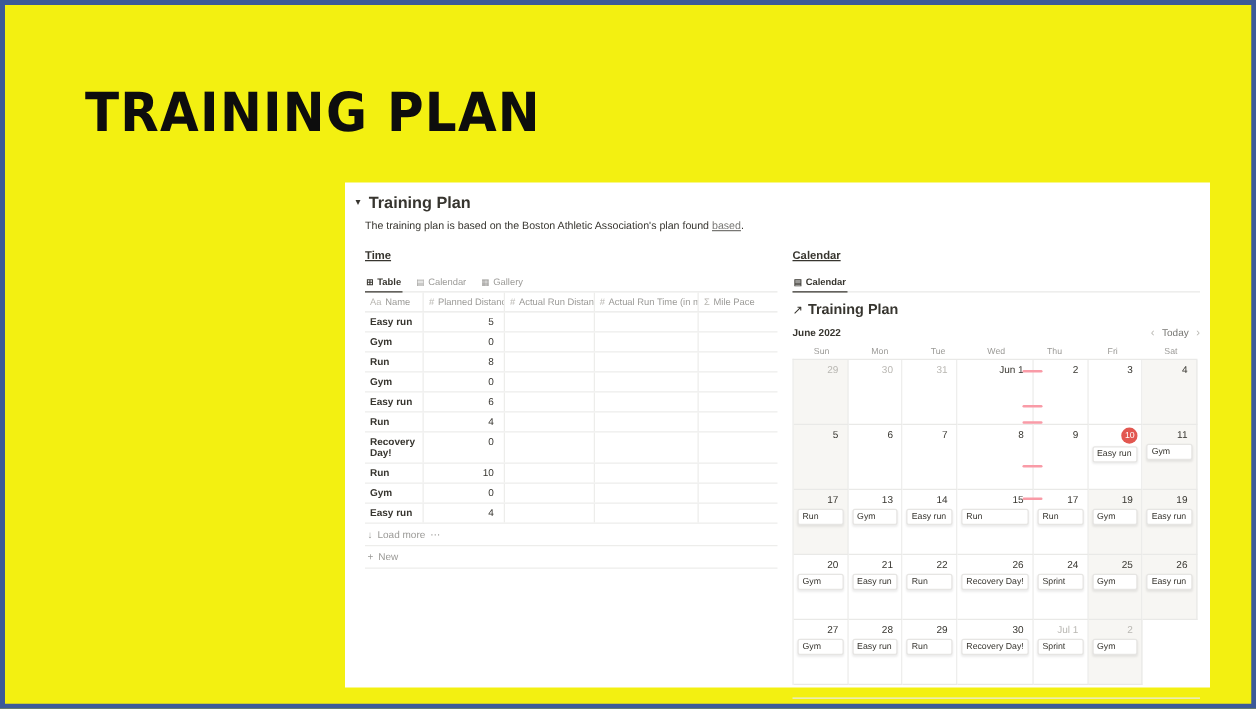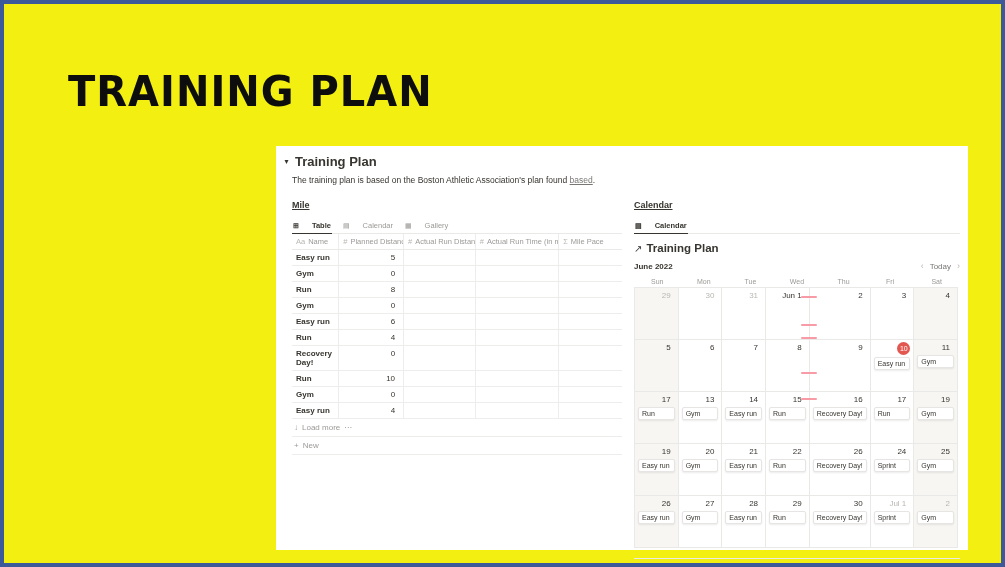--- a/index.html
+++ b/index.html
@@ -24,21 +24,21 @@
   .doc-title-row { display:flex; align-items:center; gap:4px; }
   .toggle { font-size:8px; color:#37352f; width:9px; text-align:center; cursor:pointer; }
   .doc-title { font-size:13px; font-weight:bold; color:#37352f; }
   .doc-subtitle { margin:6px 0 0 10px; font-size:8.5px; color:#37352f; }
   .doc-subtitle a { color:#787774; text-decoration:underline; cursor:pointer; }
   
   .list-section { position:absolute; left:16px; top:48px; width:330px; }
   .cal-section  { position:absolute; left:358px; top:48px; width:326px; }
   .sec-heading { font-size:9px; font-weight:bold; color:#37352f; text-decoration:underline; cursor:pointer; display:inline-block; }
   .tabbar { display:flex; gap:10px; margin-top:7px; border-bottom:1px solid #e9e9e7; }
-  .tab { display:flex; align-items:center; gap:13px; font-size:7.5px; color:#9b9a97; padding:2px 1px 3px 1px; cursor:pointer; }
+  .tab { display:flex; align-items:center; gap:3px; font-size:7.5px; color:#9b9a97; padding:2px 1px 3px 1px; cursor:pointer; }
   .tab.active { color:#37352f; font-weight:bold; border-bottom:1.5px solid #37352f; margin-bottom:-1px; }
   .tab .ticon { font-size:7px; }
   
   .thead { display:flex; border-bottom:1px solid #e9e9e7; }
   .th { display:flex; align-items:center; gap:3px; font-size:7.5px; color:#9b9a97; padding:3px 4px; overflow:hidden; white-space:nowrap; }
   .trow { display:flex; border-bottom:1px solid #ededeb; }
   .tc { font-size:8px; color:#37352f; padding:3px 4px; min-height:14px; }
   .tc.num { text-align:right; padding-right:8px; color:#37352f; }
   .bline { border-right:1px solid #ededeb; }
   .w-name { width:48px;align-items:center; } .w-planned { width:66px; } .w-dist { width:73px; }
@@ -77,21 +77,21 @@
 
     <div class="doc-header">
       <div class="doc-title-row">
         <span class="toggle">▾</span>
         <span class="doc-title">Training Plan</span>
       </div>
       <div class="doc-subtitle"><span>The training plan is based on the Boston Athletic Association's plan found </span><a>based</a><span>.</span></div>
     </div>
 
     <div class="list-section">
-      <span class="sec-heading">Mile</span>
+      <span class="sec-heading">Time</span>
       <div class="tabbar" id="list-tabbar">
           <div class="tab active" style="display: flex;">
             <div class="ticon" style="display: inline;">⊞</div>
             <div style="display: inline;">Table</div>
           </div>
           <div class="tab" style="display: flex;">
             <div class="ticon" style="display: inline;">▤</div>
             <div style="display: inline;">Calendar</div>
           </div>
           <div class="tab" style="display: flex;">
@@ -293,24 +293,20 @@
           <div class="ccell">
             <div class="cnum">14</div>
             <div class="chip">Easy run</div>
           </div>
           <div class="ccell">
             <div class="cnum">15</div>
             <div class="cdash" style="top: 6px;"></div>
             <div class="chip">Run</div>
           </div>
           <div class="ccell">
-            <div class="cnum">16</div>
-            <div class="chip">Recovery Day!</div>
-          </div>
-          <div class="ccell">
             <div class="cnum">17</div>
             <div class="chip">Run</div>
           </div>
           <div class="ccell weekend">
             <div class="cnum">19</div>
             <div class="chip">Gym</div>
           </div>
           <div class="ccell weekend">
             <div class="cnum">19</div>
             <div class="chip">Easy run</div>

